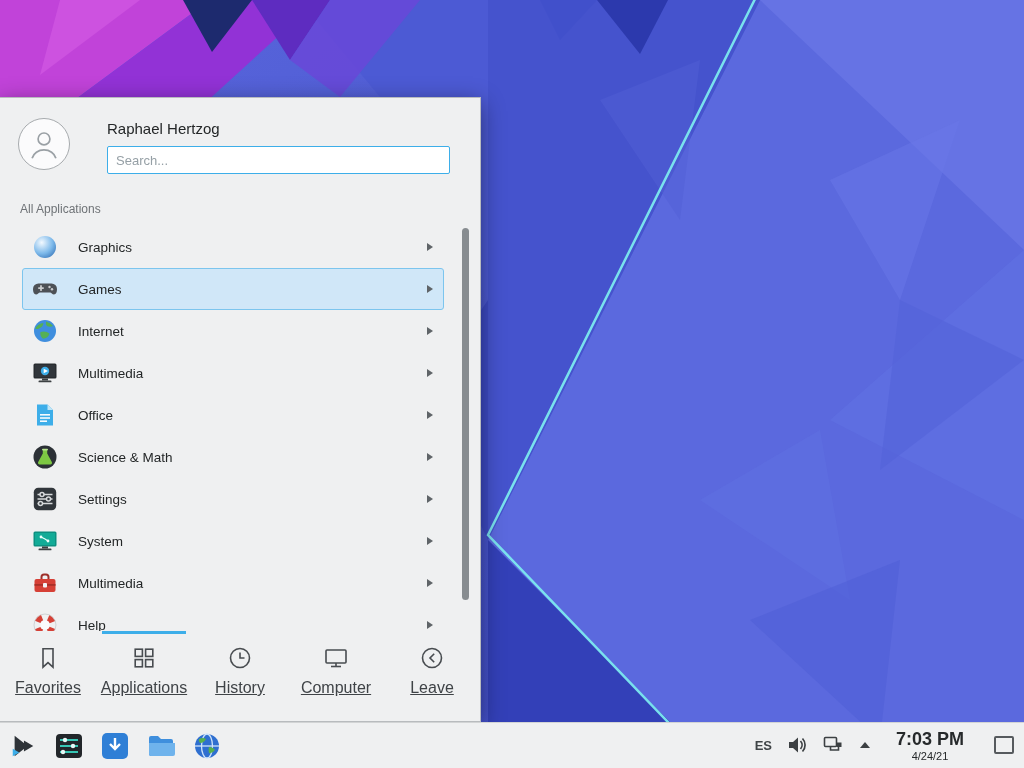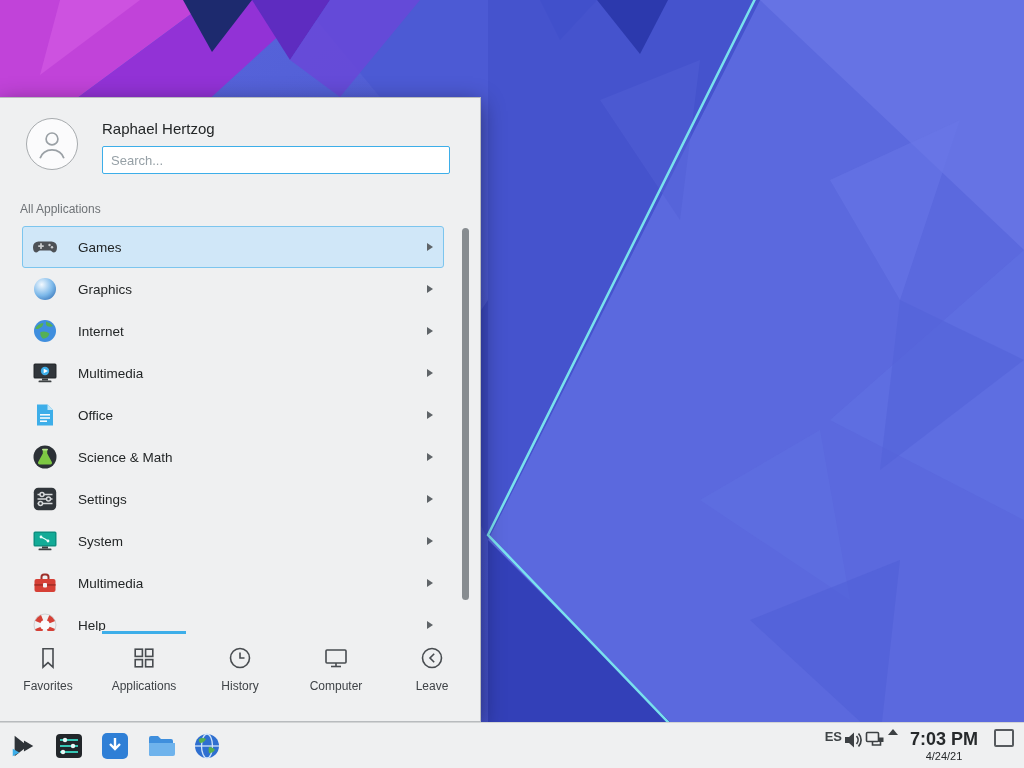--- a/index.html
+++ b/index.html
@@ -10,21 +10,21 @@
   .wallpaper { position:absolute; inset:0; z-index:0; }
 
   
   .launcher {
     position:absolute; left:0; top:97px; width:481px; height:625px;
     background:#eff0f1; z-index:5;
     border:1px solid #b8bbbe; border-left:none;
     box-shadow:0 6px 22px rgba(0,0,0,.45);
     display:flex; flex-direction:column;
   }
-  .launcher-header { padding:20px 30px 0 26px; display:flex; gap:24px; height:78px; }
+  .launcher-header { padding:20px 30px 0 18px; display:flex; gap:37px; height:78px; }
   .avatar {
     width:52px; height:52px; border-radius:50%;
     background:#fbfbfc; border:1px solid #a7abae;
     display:flex; align-items:center; justify-content:center; flex:none;
   }
   .header-right { flex:1; display:flex; flex-direction:column; }
   .user-name { font-size:15px; color:#232627; margin-top:2px; }
   .search-input {
     margin-top:9px; height:28px; width:100%;
     border:1px solid #3daee9; border-radius:2px; background:#ffffff;
@@ -55,33 +55,33 @@
 
   .tab-bar { height:90px; display:flex; margin-top:auto; }
   .tab {
     width:20%; display:flex; flex-direction:column; align-items:center;
     padding-top:14px; gap:8px; position:relative; cursor:default;
   }
   .tab.active::before {
     content:""; position:absolute; top:0; left:6px; right:6px; height:3px;
     background:#3daee9;
   }
-  .tab-label { font-size:12px; color:#3f4347; }
+  .tab-label { font-size:16px; color:#3f4347;text-decoration:underline; }
   .tab-icon { width:26px; height:26px; display:flex; }
 
   
   .taskbar {
     position:absolute; left:0; bottom:0; width:1024px; height:46px;
     background:#eff0f1; border-top:1px solid #d2d4d5; z-index:6;
     display:flex; align-items:center; padding:0 6px 0 8px;
   }
   .task-left { display:flex; align-items:center; gap:16px; }
   .task-icon { width:30px; height:30px; display:flex; align-items:center; justify-content:center; }
   .task-spacer { flex:1; }
-  .tray { display:flex; gap:0; }
+  .tray { display:flex; align-items:center; gap:14px; }
   .kbd-layout { font-size:13px; font-weight:bold; color:#3f4447; }
   .tray-icon { width:22px; height:22px; display:flex; align-items:center; justify-content:center; }
   .caret-up {
     width:0; height:0; margin-left:2px;
     border-left:5px solid transparent; border-right:5px solid transparent;
     border-bottom:6px solid #3c4043;
   }
   .clock { text-align:center; color:#26292b; margin:0 8px 0 12px; line-height:1.15; }
   .clock-time { font-size:18px;font-weight:bold; }
   .clock-date { font-size:11px; }
@@ -138,48 +138,48 @@
     <div class="header-right">
       <div class="user-name">Raphael Hertzog</div>
       <input class="search-input" type="text" placeholder="Search..." style="">
     </div>
   </div>
 
   <div class="section-label">All Applications</div>
 
   <div class="category-list">
 
-    <div class="category-item selected">
-      <span class="cat-icon">
-        <svg width="26" height="26" viewBox="0 0 26 26">
-          <path d="M6.5 7.5 h13 a5.5 5.5 0 0 1 5.5 5.5 c0 3 -1 5.5 -3 5.5 c-1.8 0 -2.6 -2 -4 -2 h-10 c-1.4 0 -2.2 2 -4 2 c-2 0 -3 -2.5 -3 -5.5 a5.5 5.5 0 0 1 5.5 -5.5 z" fill="#4d5156"></path>
-          <rect x="6" y="11.2" width="6" height="1.8" rx="0.9" fill="#c9cbcd"></rect>
-          <rect x="8.1" y="9.1" width="1.8" height="6" rx="0.9" fill="#c9cbcd"></rect>
-          <circle cx="17.5" cy="11" r="1.2" fill="#c9cbcd"></circle>
-            <circle cx="20" cy="13.2" r="1.2" fill="#c9cbcd"></circle>
-        </svg>
-      </span>
-      <span class="cat-label">Games</span>
-      <span class="arrow"></span>
-    </div>
-
     <div class="category-item">
       <span class="cat-icon">
         <svg width="26" height="26" viewBox="0 0 26 26">
           <defs>
               <radialGradient id="gfxg" cx="0.35" cy="0.3" r="0.9">
             <stop offset="0" stop-color="#f2f9ff"></stop>
                 <stop offset="0.55" stop-color="#7db9ea"></stop>
                 <stop offset="1" stop-color="#2c69b0"></stop>
           </radialGradient>
             </defs>
           <circle cx="13" cy="13" r="11" fill="url(#gfxg)"></circle>
         </svg>
       </span>
       <span class="cat-label">Graphics</span>
+      <span class="arrow"></span>
+    </div>
+
+    <div class="category-item selected">
+      <span class="cat-icon">
+        <svg width="26" height="26" viewBox="0 0 26 26">
+          <path d="M6.5 7.5 h13 a5.5 5.5 0 0 1 5.5 5.5 c0 3 -1 5.5 -3 5.5 c-1.8 0 -2.6 -2 -4 -2 h-10 c-1.4 0 -2.2 2 -4 2 c-2 0 -3 -2.5 -3 -5.5 a5.5 5.5 0 0 1 5.5 -5.5 z" fill="#4d5156"></path>
+          <rect x="6" y="11.2" width="6" height="1.8" rx="0.9" fill="#c9cbcd"></rect>
+          <rect x="8.1" y="9.1" width="1.8" height="6" rx="0.9" fill="#c9cbcd"></rect>
+          <circle cx="17.5" cy="11" r="1.2" fill="#c9cbcd"></circle>
+            <circle cx="20" cy="13.2" r="1.2" fill="#c9cbcd"></circle>
+        </svg>
+      </span>
+      <span class="cat-label">Games</span>
       <span class="arrow"></span>
     </div>
 
     <div class="category-item">
       <span class="cat-icon">
         <svg width="26" height="26" viewBox="0 0 26 26">
           <circle cx="13" cy="13" r="11" fill="#3f8ede"></circle>
           <path d="M3.2 10.5 Q6 5.5 11.5 5 Q11 9 7 10.5 Q5 11.5 3.2 10.5 Z" fill="#55b054"></path>
           <path d="M14 3.5 Q18.5 4.5 21 8 Q18 9.5 14.8 8 Q13.5 6 14 3.5 Z" fill="#55b054"></path>
           <path d="M8.5 14 Q13.5 12.5 17.5 15.5 Q16 20.5 11 20.8 Q7.5 17.5 8.5 14 Z" fill="#55b054"></path>

